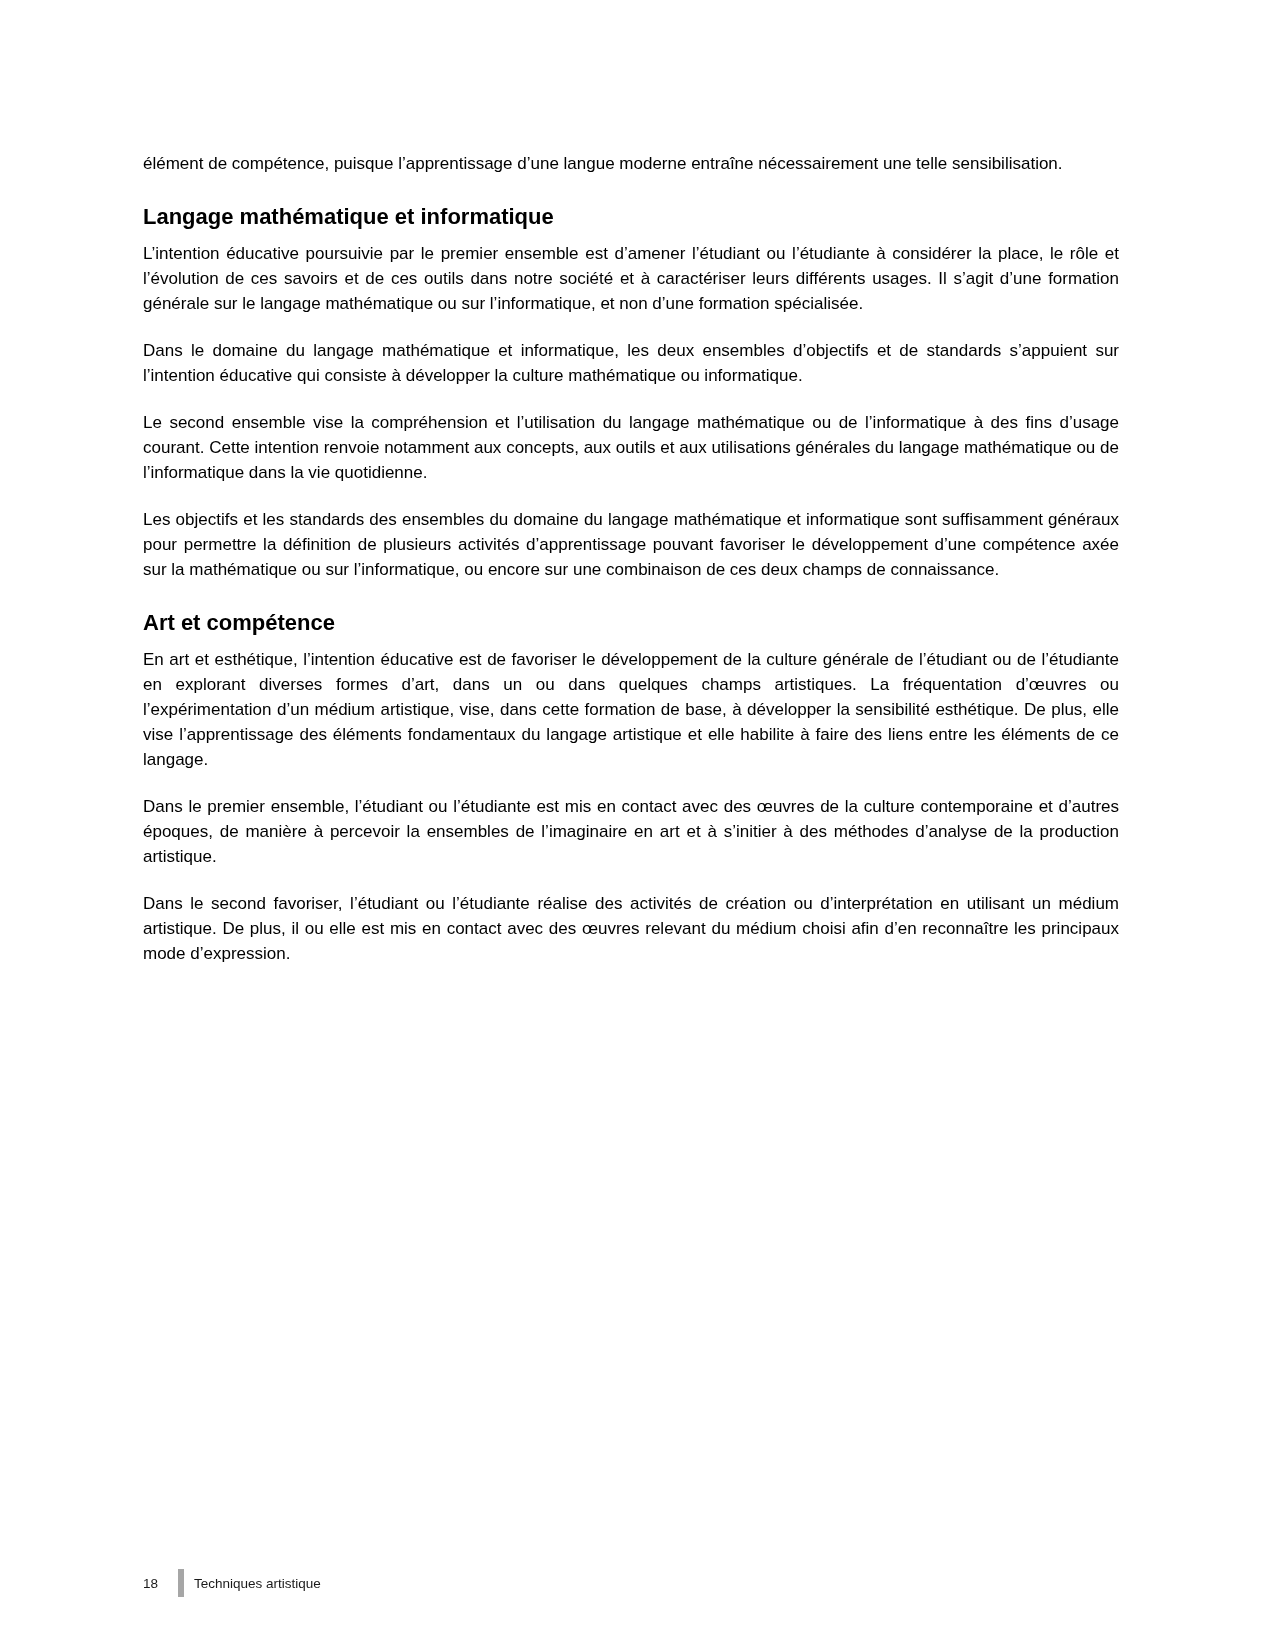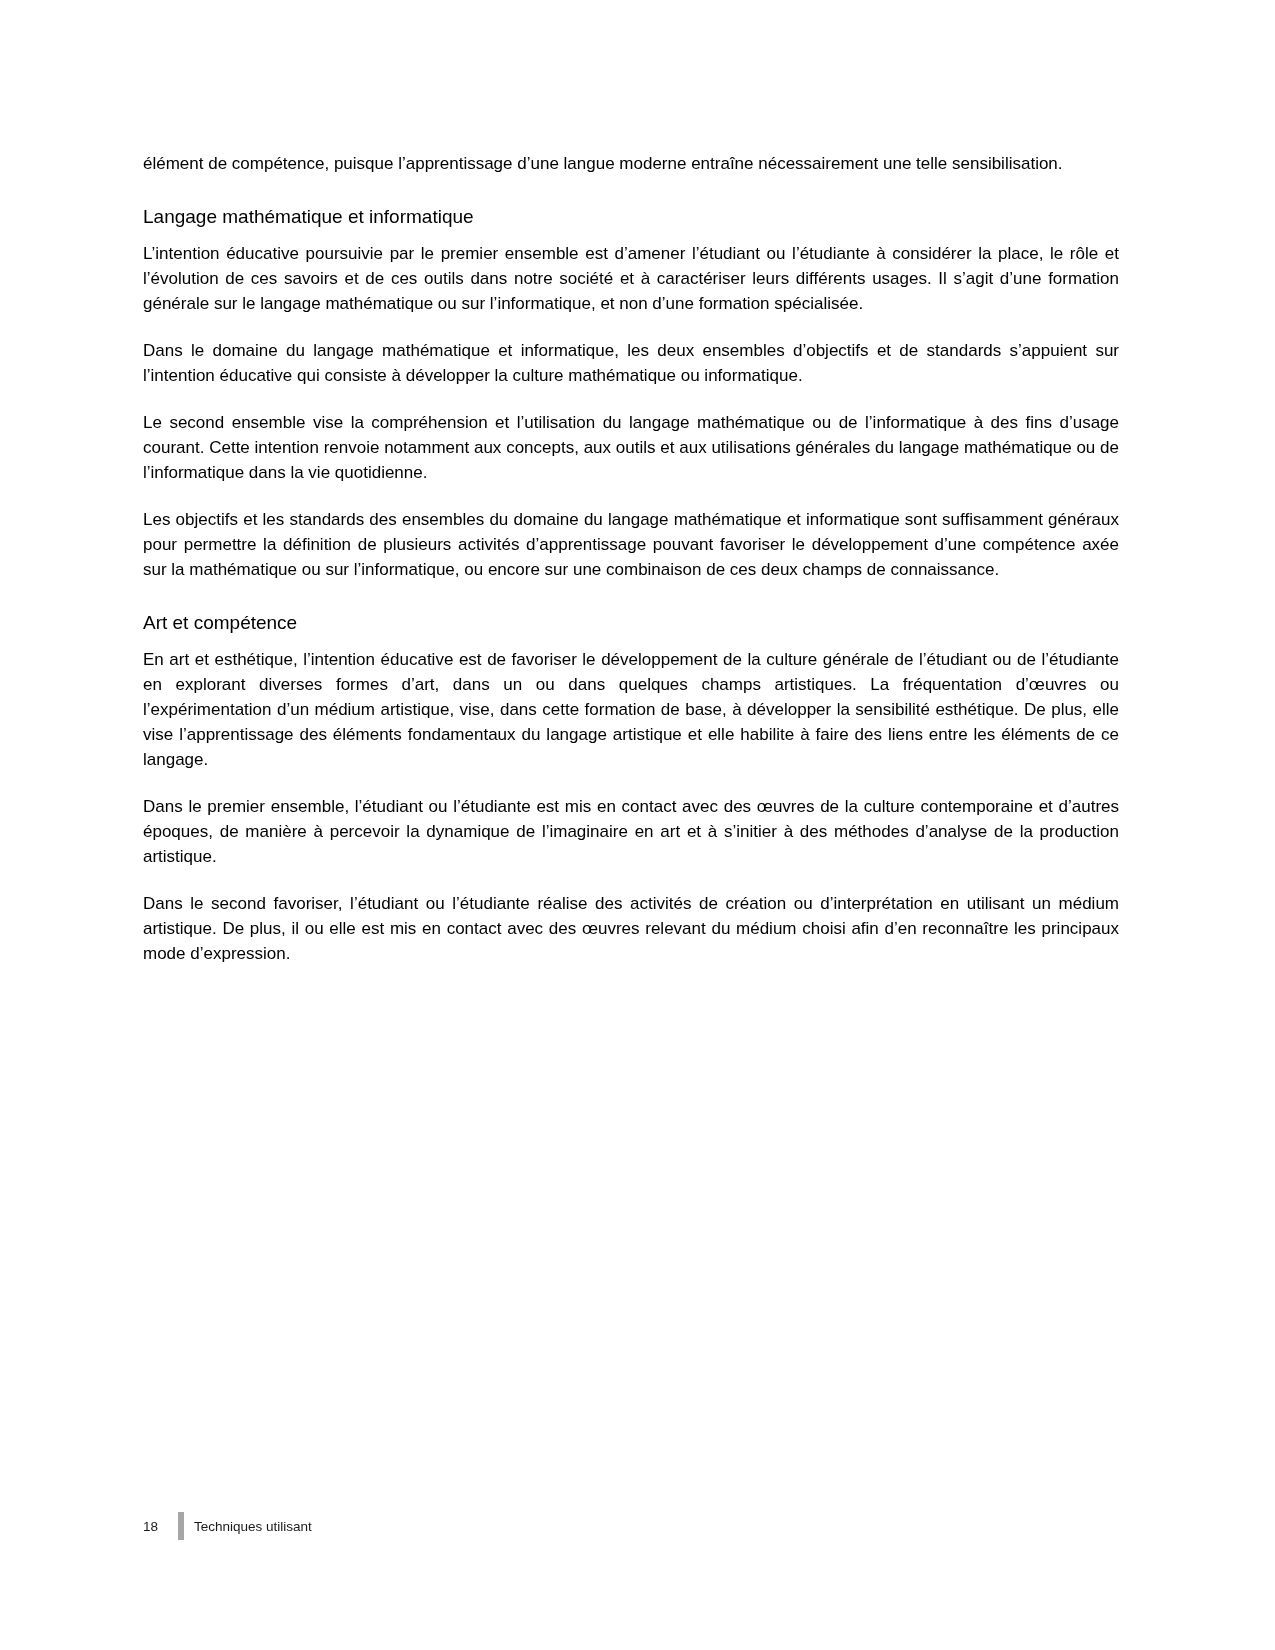--- a/index.html
+++ b/index.html
@@ -29,30 +29,30 @@
   }
   .body-text {
     font-size: 17px;
     line-height: 25px;
     text-align: justify;
     text-align-last: left;
     margin: 0 0 22px 0;
     color: #000000;
   }
   .heading {
-    font-size: 19px;
+    font-size: 22px;
     line-height: 25px;
-    font-weight: normal;
+    font-weight: bold;
     margin: 28px 0 12px 0;
     color: #000000;
   }
   .footer {
     position: absolute;
     left: 143px;
-    top: 1512px;
+    top: 1569px;
     height: 28px;
     display: flex;
     align-items: center;
     font-size: 13.5px;
     color: #1a1a1a;
   }
   .page-num {
     display: inline-block;
     min-width: 18px;
   }
@@ -80,24 +80,24 @@
     <p class="body-text">Dans le domaine du langage mathématique et informatique, les deux ensembles d’objectifs et de standards s’appuient sur l’intention éducative qui consiste à développer la culture mathématique ou informatique.</p>
 
     <p class="body-text">Le second ensemble vise la compréhension et l’utilisation du langage mathématique ou de l’informatique à des fins d’usage courant. Cette intention renvoie notamment aux concepts, aux outils et aux utilisations générales du langage mathématique ou de l’informatique dans la vie quotidienne.</p>
 
     <p class="body-text">Les objectifs et les standards des ensembles du domaine du langage mathématique et informatique sont suffisamment généraux pour permettre la définition de plusieurs activités d’apprentissage pouvant favoriser le développement d’une compétence axée sur la mathématique ou sur l’informatique, ou encore sur une combinaison de ces deux champs de connaissance.</p>
 
     <h2 class="heading">Art et compétence</h2>
 
     <p class="body-text">En art et esthétique, l’intention éducative est de favoriser le développement de la culture générale de l’étudiant ou de l’étudiante en explorant diverses formes d’art, dans un ou dans quelques champs artistiques. La fréquentation d’œuvres ou l’expérimentation d’un médium artistique, vise, dans cette formation de base, à développer la sensibilité esthétique. De plus, elle vise l’apprentissage des éléments fondamentaux du langage artistique et elle habilite à faire des liens entre les éléments de ce langage.</p>
 
-    <p class="body-text">Dans le premier ensemble, l’étudiant ou l’étudiante est mis en contact avec des œuvres de la culture contemporaine et d’autres époques, de manière à percevoir la dynamique de l’imaginaire en art et à s’initier à des méthodes d’analyse de la production artistique.</p>
+    <p class="body-text">Dans le premier ensemble, l’étudiant ou l’étudiante est mis en contact avec des œuvres de la culture contemporaine et d’autres époques, de manière à percevoir la ensembles de l’imaginaire en art et à s’initier à des méthodes d’analyse de la production artistique.</p>
 
     <p class="body-text">Dans le second favoriser, l’étudiant ou l’étudiante réalise des activités de création ou d’interprétation en utilisant un médium artistique. De plus, il ou elle est mis en contact avec des œuvres relevant du médium choisi afin d’en reconnaître les principaux mode d’expression.</p>
   </div>
 
   <div class="footer">
     <span class="page-num">18</span>
     <span class="footer-bar"></span>
-    <span class="footer-title">Techniques utilisant</span>
+    <span class="footer-title">Techniques artistique</span>
   </div>
 
 </div>
 
 </body></html>

